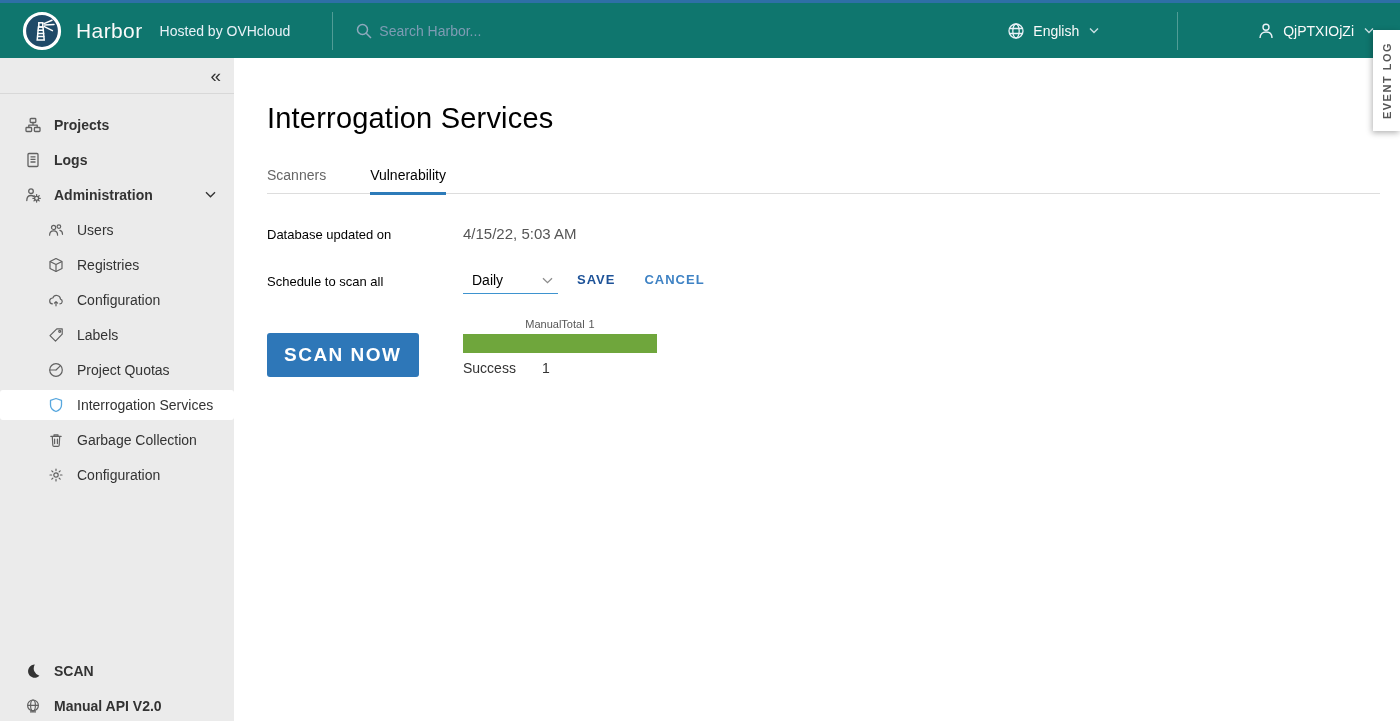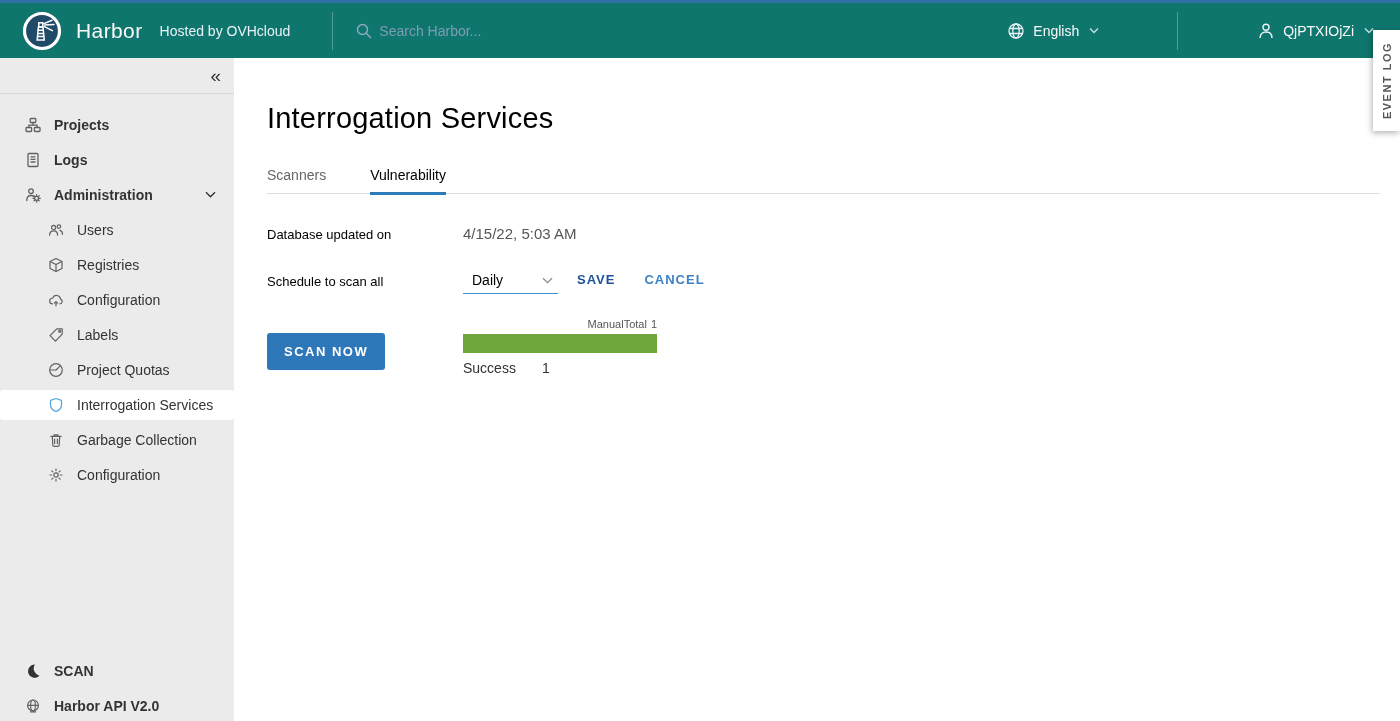--- a/index.html
+++ b/index.html
@@ -67,24 +67,24 @@
             justify-content:space-between; padding:0 5px 5px 9px; font-size:14px; color:#000;
             cursor:pointer; }
   .select .chev { color:#8c8c8c; }
   .flat-btn { border:none; background:transparent; font-family:"Liberation Sans",sans-serif;
               font-size:13px; font-weight:700; letter-spacing:1px; cursor:pointer; padding:0; }
   .save-btn { color:#1D5298; margin-left:19px; }
   .cancel-btn { color:#3E82C4; margin-left:29px; }
 
   .row3 { margin-top:24px; }
   .scan-btn { margin-top:13px; background:#2E77B8; color:#fff; border:none; border-radius:3px;
-              padding:11px 17px; font-size:13px; font-weight:700; letter-spacing:1.5px;
+              padding:11px 17px; font-size:19px; font-weight:700; letter-spacing:1.5px;
               font-family:"Liberation Sans",sans-serif; cursor:pointer; }
   .chart { width:194px; }
-  .chart-head { display:flex; justify-content:flex-end; font-size:11px; color:#565656;
+  .chart-head { display:flex; justify-content:center; font-size:11px; color:#565656;
                 margin-bottom:4px; }
   .chart-total .tv { margin-left:4px; }
   .chart-track { height:19px; width:100%; }
   .chart-bar { height:100%; }
   .chart-foot { margin-top:7px; font-size:14px; color:#333; }
   .chart-foot .sv { margin-left:26px; }
 
   svg { display:block; }
 </style>
 </head>
@@ -257,21 +257,21 @@
         <path d="M9.8 1.6 a6.6 6.6 0 1 0 4.6 11.2 A7.6 7.6 0 0 1 9.8 1.6 Z" fill="#333"></path>
       </svg>
       <span>SCAN</span>
     </div>
     <div class="nav-item top">
       <svg class="ic" viewBox="0 0 16 16" fill="none" stroke="currentColor" stroke-width="1.2">
         <circle cx="8" cy="7.4" r="5.4"></circle>
           <ellipse cx="8" cy="7.4" rx="2.4" ry="5.4"></ellipse>
         <path d="M2.8 7.4 h10.4 M5 13.8 h6"></path>
       </svg>
-      <span>Harbor API V2.0</span>
+      <span>Manual API V2.0</span>
     </div>
   </div>
 </div>
 
 <div class="main">
   <h1 class="page-title">Interrogation Services</h1>
 
   <div class="tabs">
     <div class="tab">Scanners</div>
     <div class="tab active">Vulnerability</div>

